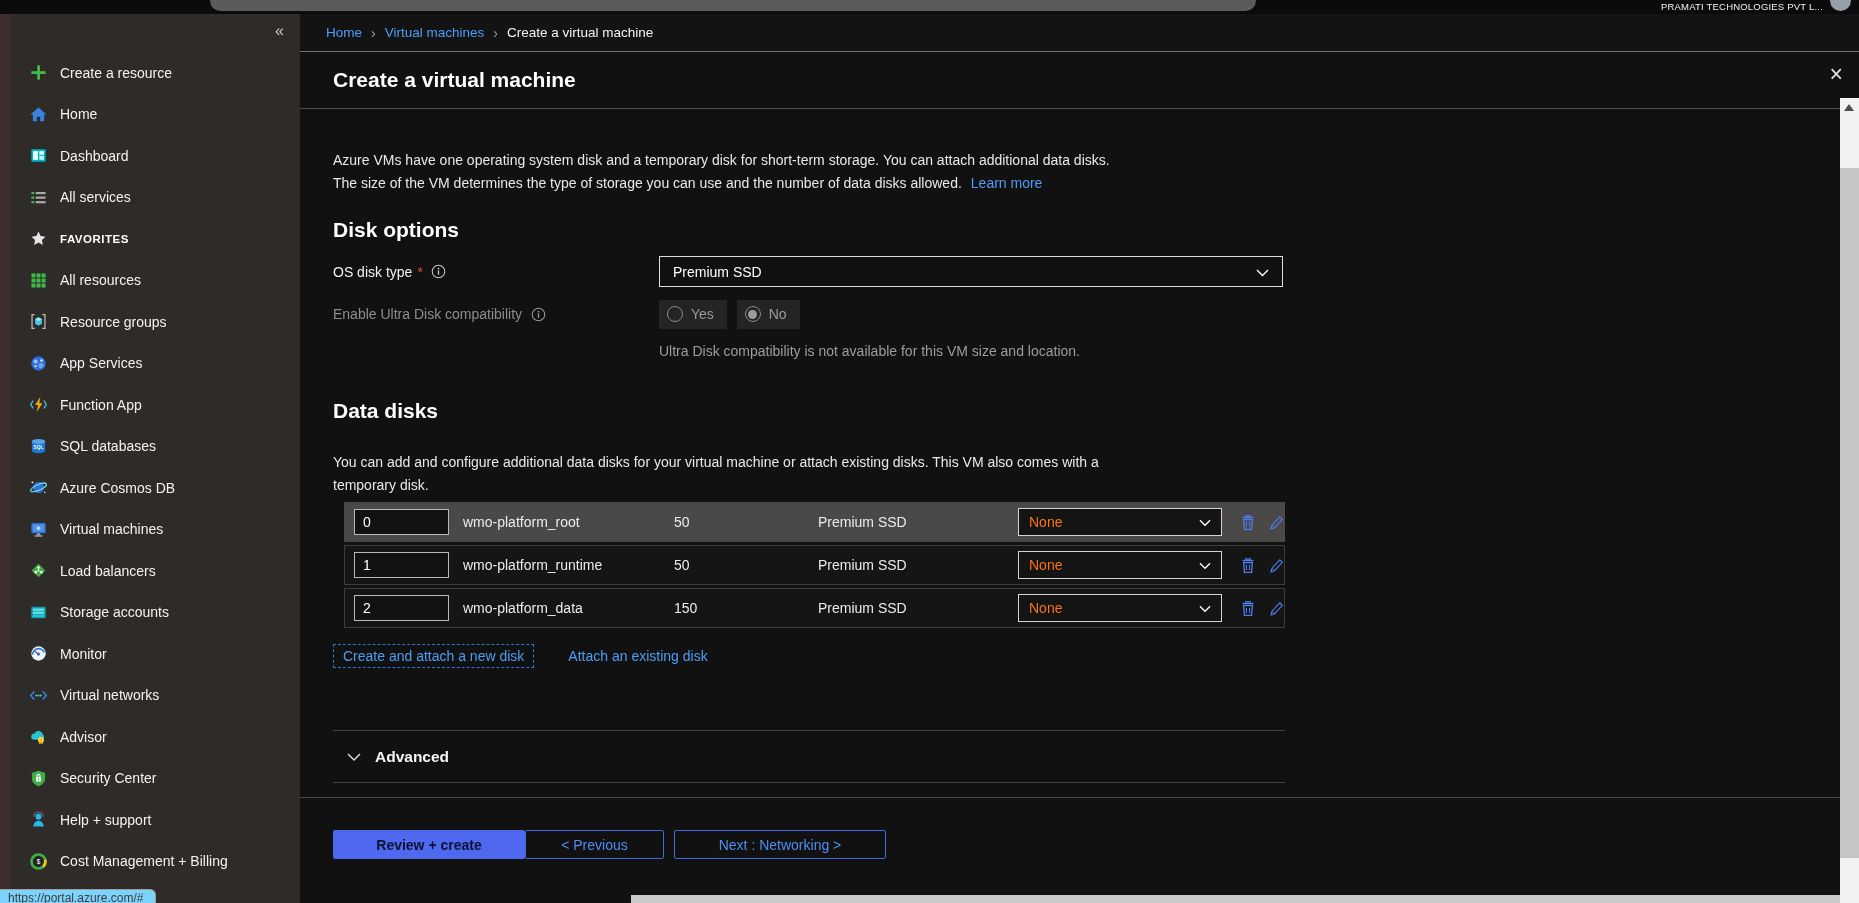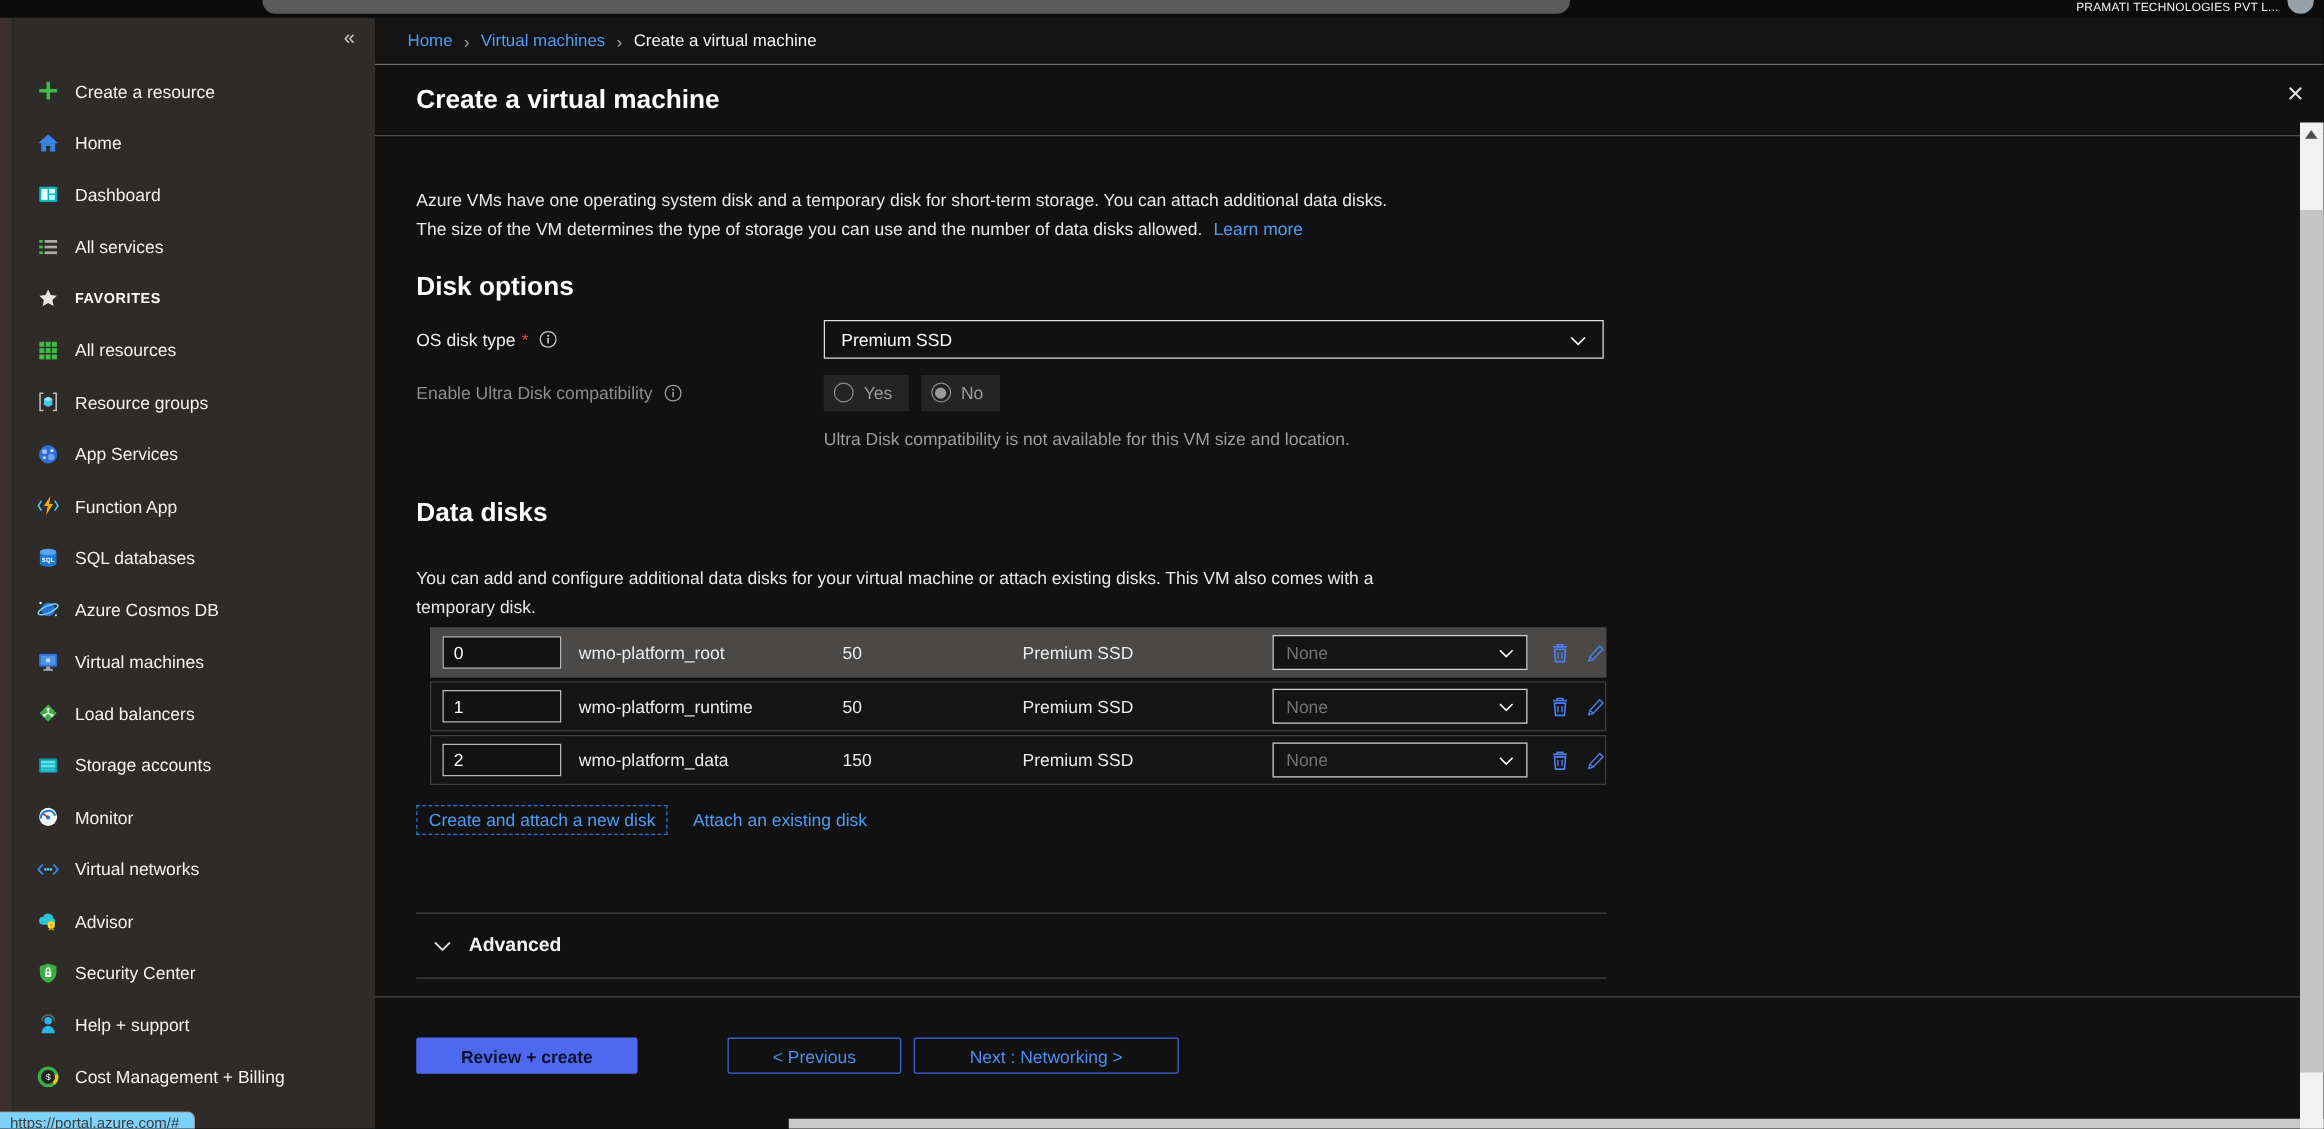--- a/index.html
+++ b/index.html
@@ -55,37 +55,37 @@
   .note{margin:14px 0 0 326px;color:#9d9d9d}
 
   
   .disk-table{margin:6px 0 0 11px;width:941px}
   .t-head,.disk-row{display:grid;grid-template-columns:118px 211px 144px 200px 212px auto;align-items:center}
   .t-head{height:34px;font-weight:700;color:#fff}
   .t-head .c1{padding-left:12px}
   .disk-row{height:40px;border:1px solid #3c3c3c;background:#151515;margin-bottom:3px}
   .disk-row.selected{background:#4a4947;border-color:#4a4947}
   .lun-input{width:95px;height:26px;margin-left:9px;background:#121212;border:1px solid #b9b9b9;color:#fff;font-size:14px;padding:0 0 0 8px;font-family:"Liberation Sans",sans-serif}
-  .row-select{width:204px;height:28px;border:1px solid #d4d4d4;background:#141414;display:flex;align-items:center;justify-content:space-between;padding:3px 10px;color:#737373;cursor:pointer}
+  .row-select{width:204px;height:28px;border:1px solid #d4d4d4;background:#141414;display:flex;align-items:center;justify-content:space-between;padding:3px 10px;color:#f97316;cursor:pointer}
   .row-actions{display:flex;gap:10px;align-items:center;padding-left:9px}
   .icon-btn{width:18px;height:18px;cursor:pointer;display:flex;align-items:center;justify-content:center}
 
-  .links-row{display:flex;align-items:center;gap:20px;margin-top:16px}
+  .links-row{display:flex;align-items:center;gap:34px;margin-top:16px}
   .dashed-link{border:1px dashed #2d74d8;padding:3px 9px;color:#4d9df6;cursor:pointer}
 
   .advanced-hr{border:none;border-top:1px solid #424242;margin:0;width:952px}
   .adv-hr1{margin-top:62px}
   .advanced-row{height:51px;display:flex;align-items:center;gap:14px;padding-left:14px;width:938px;cursor:pointer}
   .adv-label{font-size:15.5px;font-weight:600;color:#f5f5f5}
 
   
   .blade-footer{position:absolute;left:0;right:19px;bottom:0;height:106px;border-top:1px solid #4a4a4a;background:#111}
   .btn-row{position:absolute;top:32px;left:33px;display:flex;align-items:center}
   .btn{height:29px;border-radius:2px;font-size:14px;display:flex;align-items:center;justify-content:center;cursor:pointer}
-  .btn-primary{width:177px;background:#4e68f0;color:#0d1330;font-weight:600;margin-right:72px}
+  .btn-primary{width:192px;background:#4e68f0;color:#0d1330;font-weight:600;}
   .btn-outline{border:1px solid #3f6ae0;color:#4d8ef5;background:transparent}
   .btn-prev{width:139px;margin-right:10px}
   .btn-next{width:212px}
 
   
   .vscroll{position:absolute;right:0;top:84px;width:19px;bottom:0;background:#f1f1f1;cursor:pointer}
   .vscroll .arrow{position:absolute;top:6px;left:4px;width:0;height:0;border-left:5.5px solid transparent;border-right:5.5px solid transparent;border-bottom:7px solid #4c4c4c}
   .vthumb{position:absolute;top:70px;left:0;width:19px;height:690px;background:#c5c5c5}
   .hscroll{position:absolute;left:331px;bottom:0;width:1209px;height:8px;background:#c9c9c9;cursor:pointer}
   .corner{position:absolute;right:0;bottom:0;width:19px;height:8px;background:#f1f1f1}

